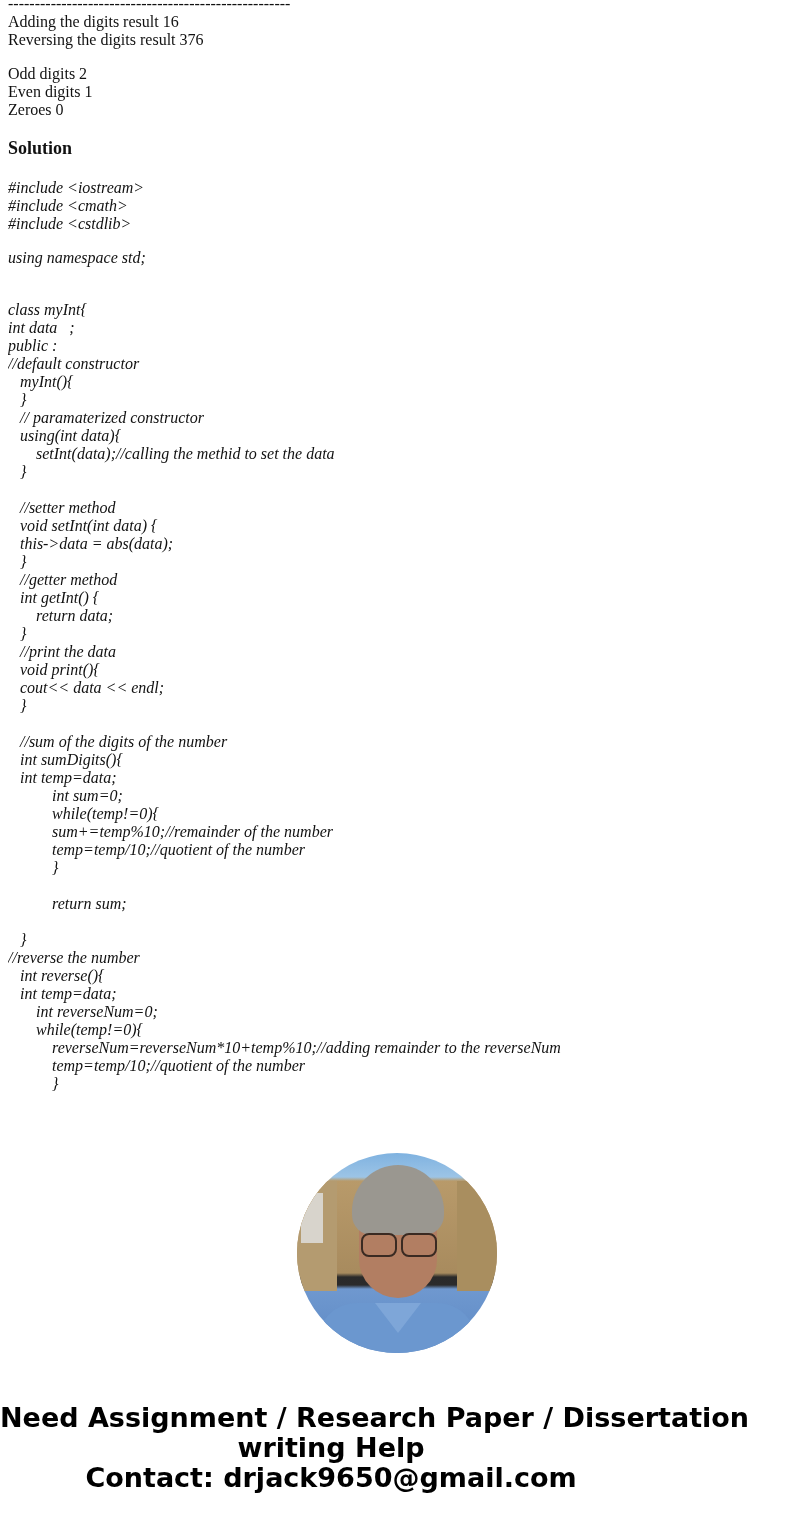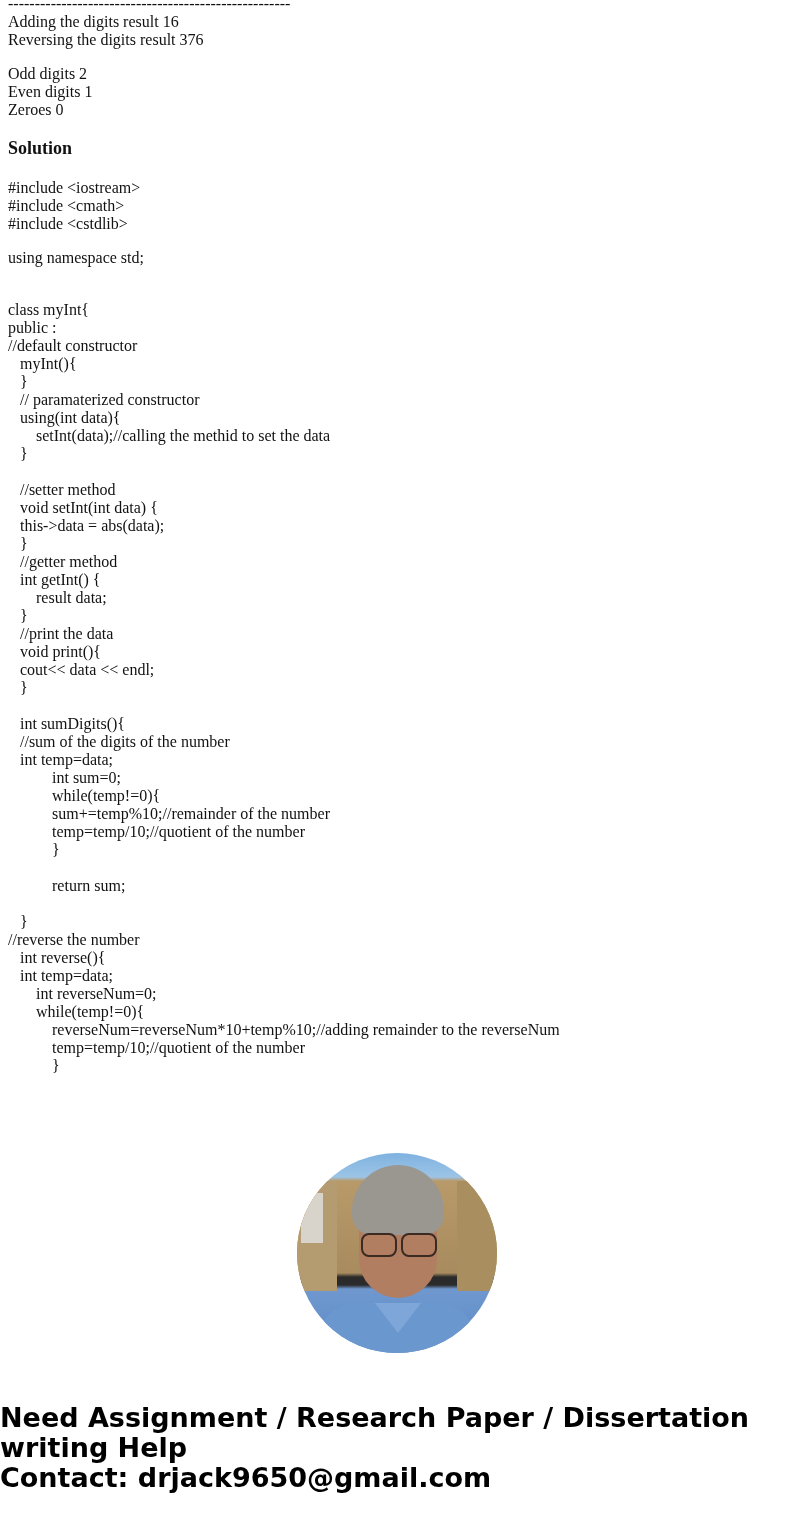--- a/index.html
+++ b/index.html
@@ -5,37 +5,37 @@
   html, body { margin: 0; padding: 0; background: #ffffff; }
   body {
     width: 794px; height: 1523px; position: relative; overflow: hidden;
     font-family: "Liberation Serif", serif; color: #111; font-size: 16px;
   }
   .doc { position: absolute; left: 8px; top: -5px; width: 780px; }
   .line { height: 18px; line-height: 18px; white-space: pre; }
   .gap { height: 16px; }
   .gap2 { height: 34px; }
   h3.sol { font-size: 18px; font-weight: bold; margin: 0; height: 22px; line-height: 22px; padding-top: 2px; }
-  .code-wrap { position: absolute; left: 8px; top: 179px; width: 780px; height: 944px; overflow: hidden; }
+  .code-wrap { position: absolute; left: 8px; top: 179px; width: 780px; height: 944px; overflow: hidden; font-style: italic; }
   .avatar {
     position: absolute; left: 297px; top: 1153px; width: 200px; height: 200px;
     border-radius: 50%; overflow: hidden;
     background: linear-gradient(180deg, #7fb2e0 0%, #9cc4e6 12%, #b89a6a 14%, #a88b5e 60%, #2a2a2a 62%, #2b2b2b 66%, #6f98cf 68%, #5c89c4 100%);
   }
   .avatar .wall-l { position:absolute; left:0; top:28px; width:40px; height:110px; background:#b49b70; }
   .avatar .switch { position:absolute; left:4px; top:40px; width:22px; height:50px; background:#d8d4cc; }
   .avatar .wall-r { position:absolute; right:0; top:28px; width:40px; height:110px; background:#a98e5f; }
   .avatar .hair { position:absolute; left:55px; top:12px; width:92px; height:70px; border-radius:46px 46px 20px 20px; background:#9a9790; }
   .avatar .face { position:absolute; left:62px; top:35px; width:78px; height:110px; border-radius:38px 38px 40px 40px; background:#b27e62; }
   .avatar .glasses-l { position:absolute; left:64px; top:80px; width:32px; height:20px; border:2px solid #3a2a22; border-radius:8px; }
   .avatar .glasses-r { position:absolute; left:104px; top:80px; width:32px; height:20px; border:2px solid #3a2a22; border-radius:8px; }
   .avatar .shirt { position:absolute; left:20px; top:150px; width:160px; height:70px; border-radius:40px 40px 0 0; background:#6b97cf; }
   .avatar .collar { position:absolute; left:78px; top:150px; width:46px; height:30px; background:#7ea6d8; clip-path: polygon(0 0, 50% 100%, 100% 0); }
   .banner {
-    position: absolute; left: 0; top: 1403px; width: 662px; 
+    position: absolute; left: 0; top: 1403px; width: 662px; text-align: center;
     font-family: "DejaVu Sans", sans-serif; font-weight: bold; font-size: 27px;
     line-height: 30px; color: #000;
   }
   .banner div { white-space: nowrap; }
 </style>
 </head>
 <body>
 
 <div class="doc">
   <div class="line">-----------------------------------------------------</div>
@@ -51,44 +51,45 @@
 
 <div class="code-wrap">
   <div class="line">#include &lt;iostream&gt;</div>
   <div class="line">#include &lt;cmath&gt;</div>
   <div class="line">#include &lt;cstdlib&gt;</div>
   <div class="gap"></div>
   <div class="line">using namespace std;</div>
   <div class="gap2"></div>
   <div id="code-lines">
       <div class="line">class myInt{</div>
+      <div class="line">int data   ;</div>
       <div class="line">public :</div>
       <div class="line">//default constructor</div>
       <div class="line">   myInt(){</div>
       <div class="line">   }</div>
       <div class="line">   // paramaterized constructor</div>
       <div class="line">   using(int data){</div>
       <div class="line">       setInt(data);//calling the methid to set the data</div>
       <div class="line">   }</div>
       <div class="line"></div>
       <div class="line">   //setter method</div>
       <div class="line">   void setInt(int data) {</div>
       <div class="line">   this-&gt;data = abs(data);</div>
       <div class="line">   }</div>
       <div class="line">   //getter method</div>
       <div class="line">   int getInt() {</div>
-      <div class="line">       result data;</div>
+      <div class="line">       return data;</div>
       <div class="line">   }</div>
       <div class="line">   //print the data</div>
       <div class="line">   void print(){</div>
       <div class="line">   cout&lt;&lt; data &lt;&lt; endl;</div>
       <div class="line">   }</div>
       <div class="line"></div>
+      <div class="line">   //sum of the digits of the number</div>
       <div class="line">   int sumDigits(){</div>
-      <div class="line">   //sum of the digits of the number</div>
       <div class="line">   int temp=data;</div>
       <div class="line">           int sum=0;</div>
       <div class="line">           while(temp!=0){</div>
       <div class="line">           sum+=temp%10;//remainder of the number</div>
       <div class="line">           temp=temp/10;//quotient of the number</div>
       <div class="line">           }</div>
       <div class="line"></div>
       <div class="line">           return sum;</div>
       <div class="line"></div>
       <div class="line">   }</div>

